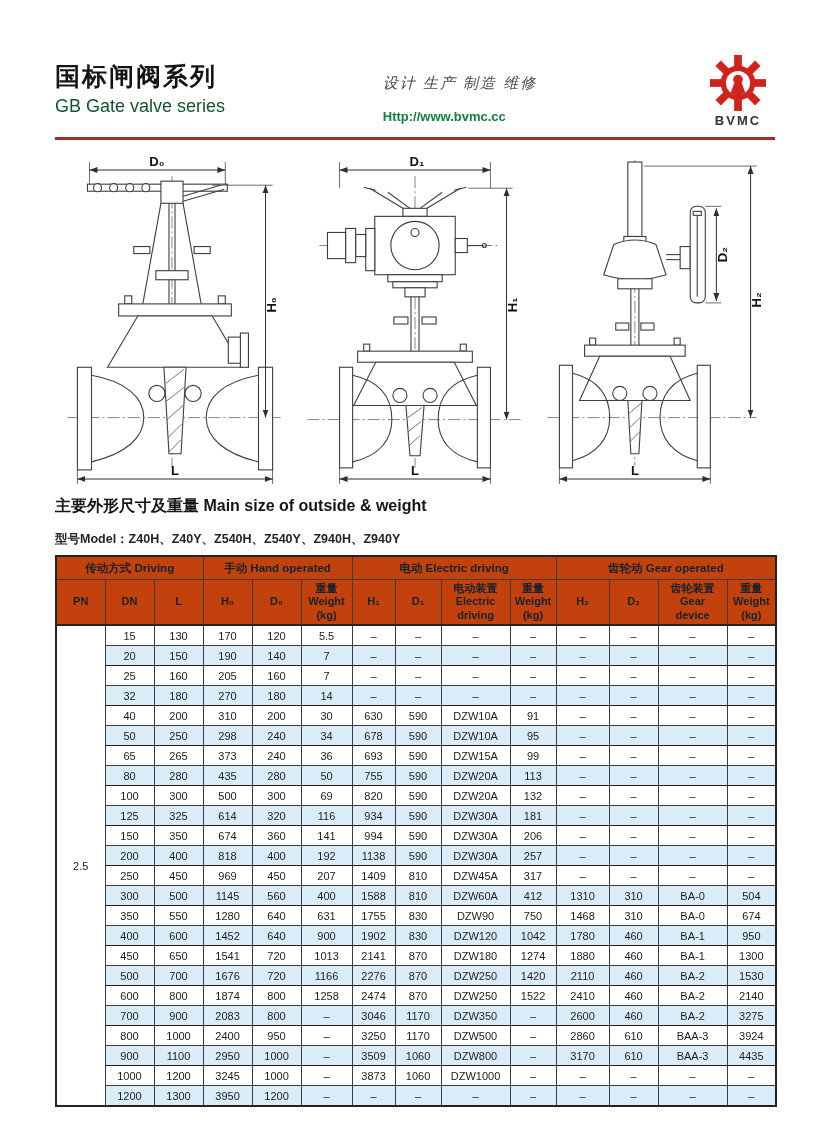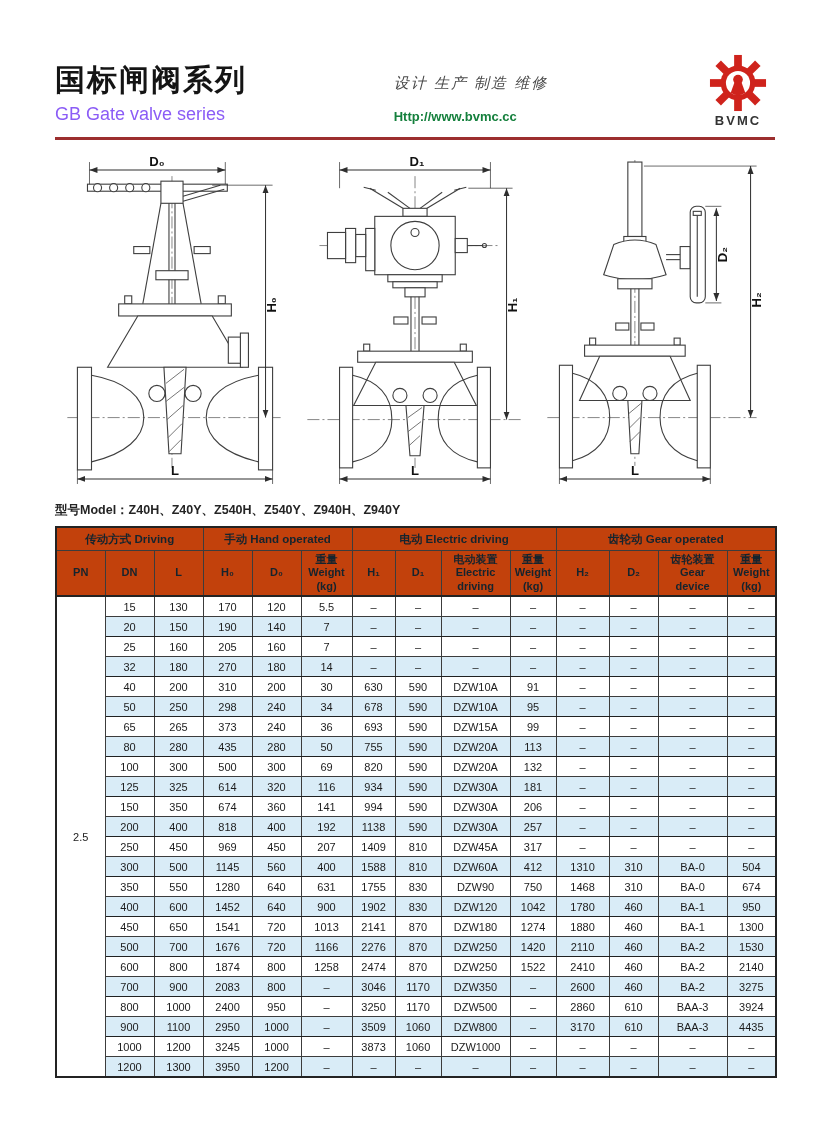--- a/index.html
+++ b/index.html
@@ -1,22 +1,22 @@
 <!DOCTYPE html>
 <html><head>
 <meta charset="utf-8">
 <style>
   html,body { margin:0; padding:0; background:#ffffff; }
   body { width:820px; height:1126px; font-family:"Liberation Sans","DejaVu Sans",sans-serif; color:#222; overflow:hidden; }
   .page { box-sizing:border-box; width:820px; height:1126px; padding:60px 45px 0 55px; position:relative; }
 
   
   .header-row { display:flex; justify-content:space-between; align-items:flex-start; }
-  .title-cn { font-size:30px; font-weight:bold; color:#141414; letter-spacing:2px; margin:0; }
-  .title-en { font-size:18px; font-weight:normal; color:#8b5cf6; margin:3px 0 0 0; }
+  .title-cn { font-size:25px; font-weight:bold; color:#141414; letter-spacing:2px; margin:0; }
+  .title-en { font-size:18px; font-weight:normal; color:#14532d; margin:3px 0 0 0; }
   .tag-block { text-align:left; margin-top:14px; margin-right:6px; }
   .tagline { font-style:italic; color:#4a4a4a; font-size:15px; letter-spacing:2px;text-align:right; }
   .site-url { font-size:13px; font-weight:bold; color:#15803d; margin-top:16px; }
   .logo-block { text-align:center; width:74px; margin-top:-6px; }
   .logo-block svg { display:block; margin:0 auto; }
   .logo-text { font-size:13px; font-weight:bold; letter-spacing:2px; color:#333; margin-top:1px; }
   .header-rule { height:3px; background:#9c2f2f; margin-top:9px; }
 
   
   .drawings { display:flex; justify-content:space-between; margin-top:14px; padding:0 2px; height:334px; }
@@ -267,20 +267,21 @@
         <text class="dimlab" transform="rotate(-90 220 145)" x="220" y="145" text-anchor="middle">H₂</text>
 
         <line class="ext" x1="20" y1="312" x2="20" y2="328"></line>
           <line class="ext" x1="170" y1="312" x2="170" y2="328"></line>
         <line class="dim" x1="20" y1="323" x2="170" y2="323" marker-start="url(#a3)" marker-end="url(#a3)"></line>
         <text class="dimlab" x="95" y="319" text-anchor="middle">L</text>
       </svg>
     </div>
   </div>
 
+  <div class="sec-title">主要外形尺寸及重量 Main size of outside &amp; weight</div>
   <div class="model-line">型号Model：Z40H、Z40Y、Z540H、Z540Y、Z940H、Z940Y</div>
 
   <table id="size-table">
     <colgroup>
       <col style="width:49px">
         <col style="width:49px">
         <col style="width:49px">
         <col style="width:49px">
         <col style="width:49px">
         <col style="width:51px">

